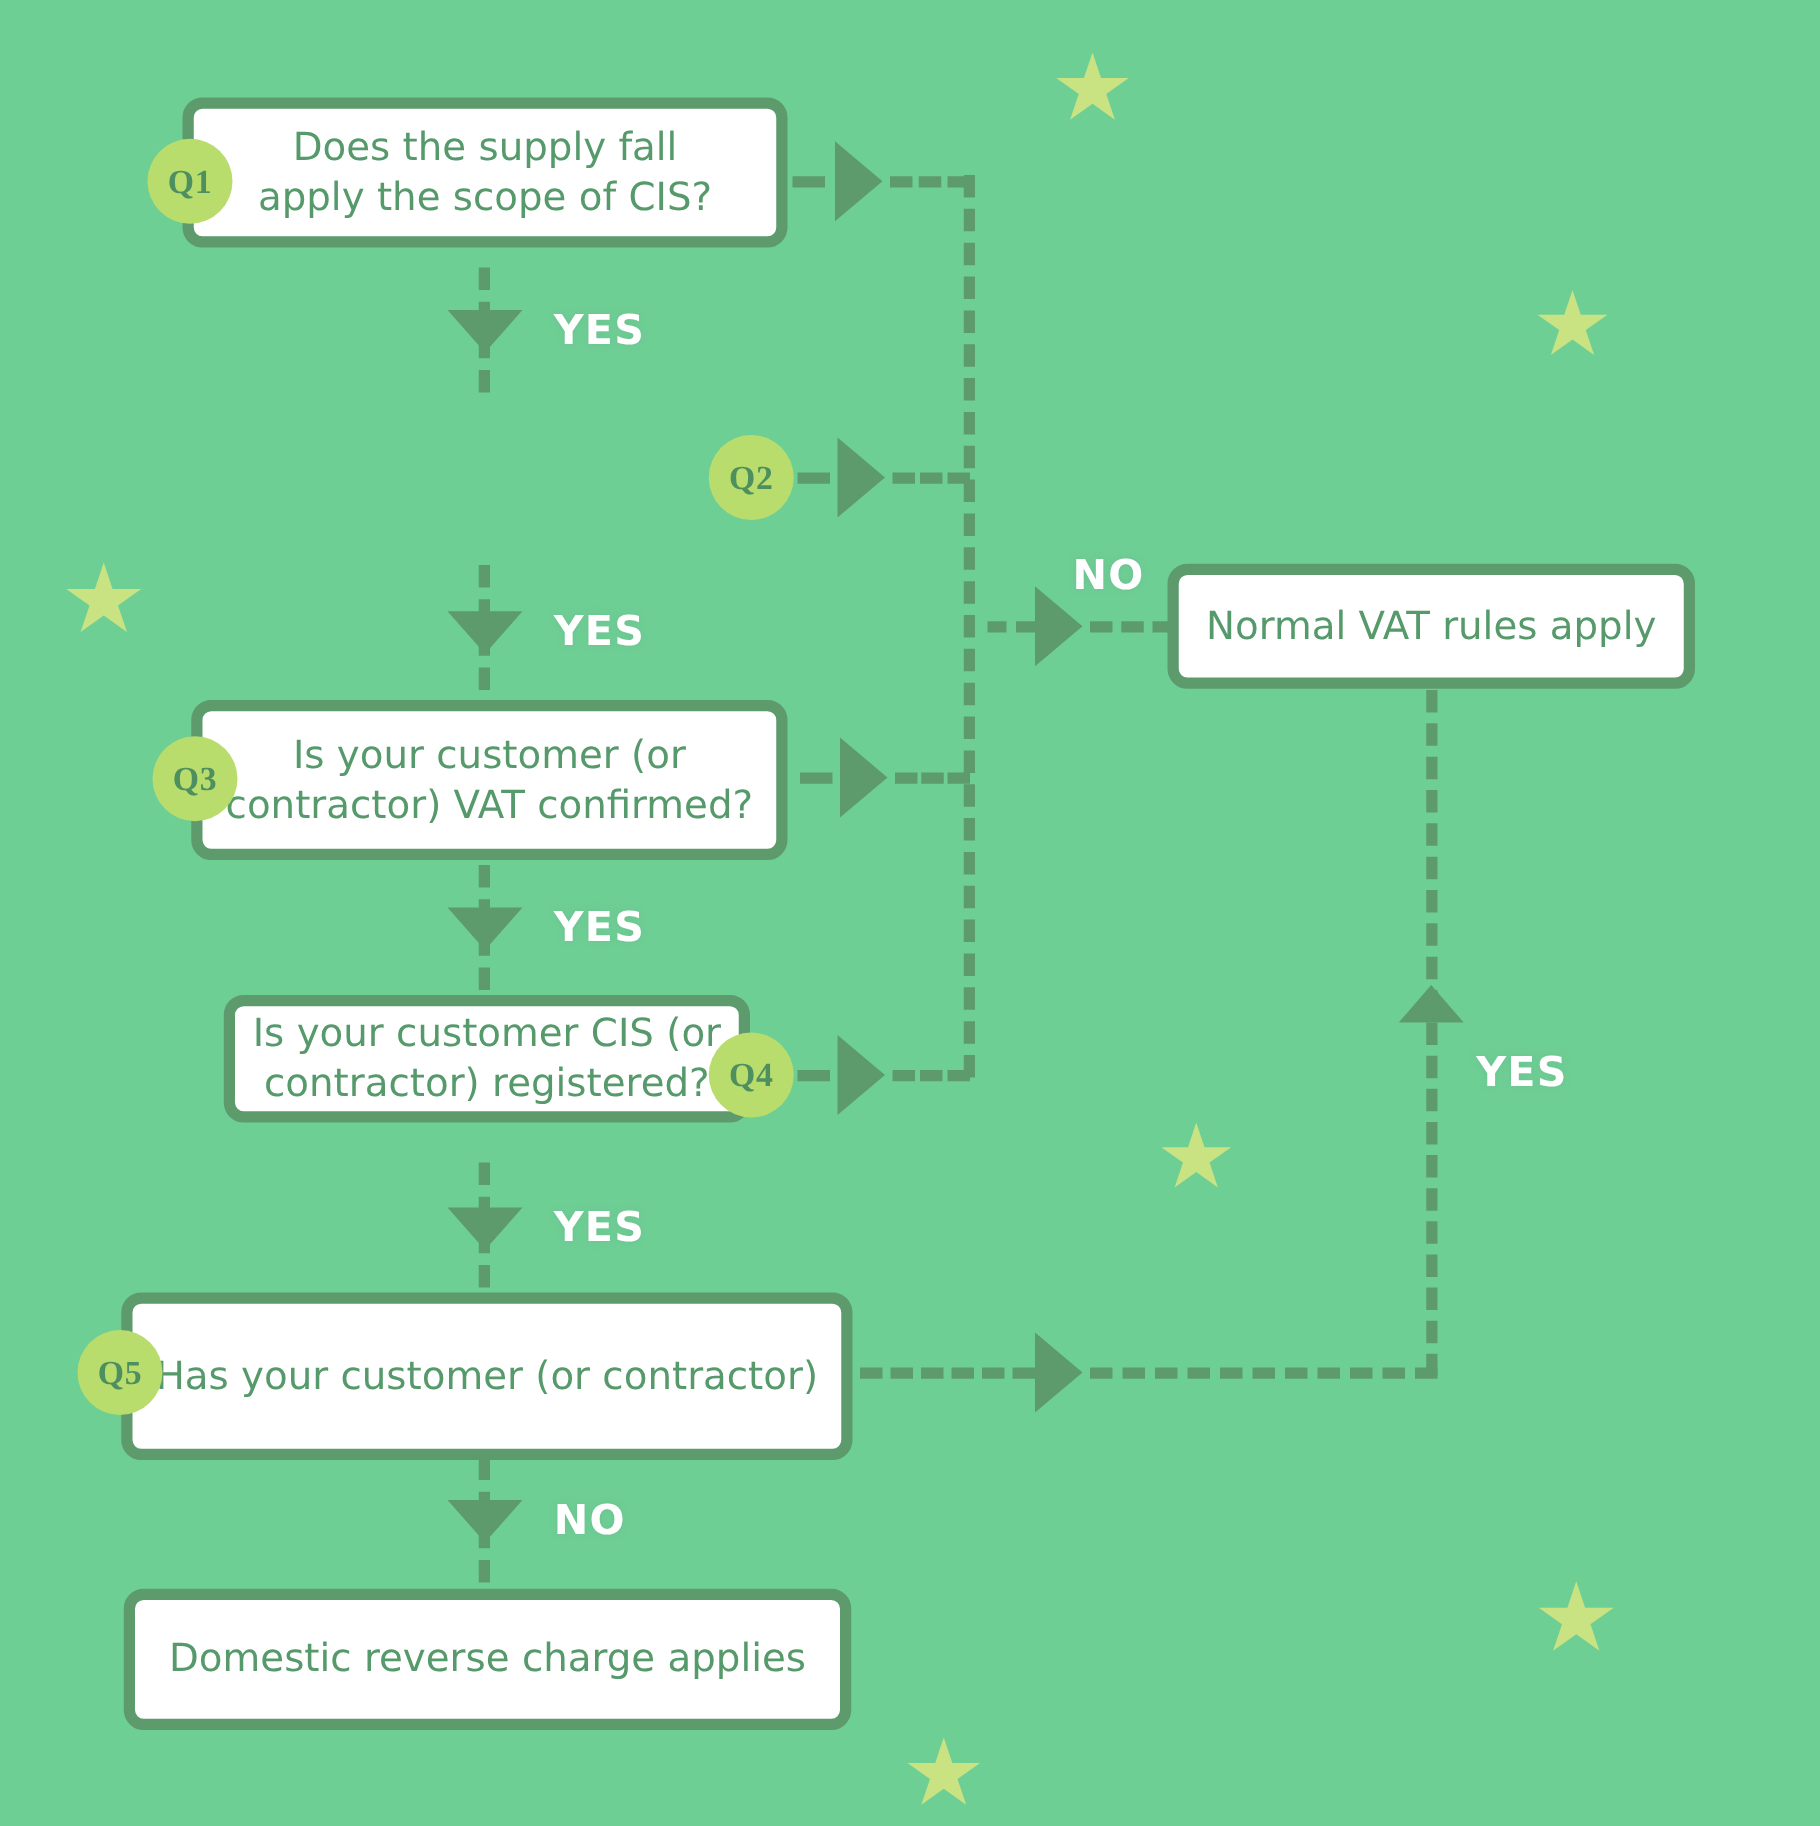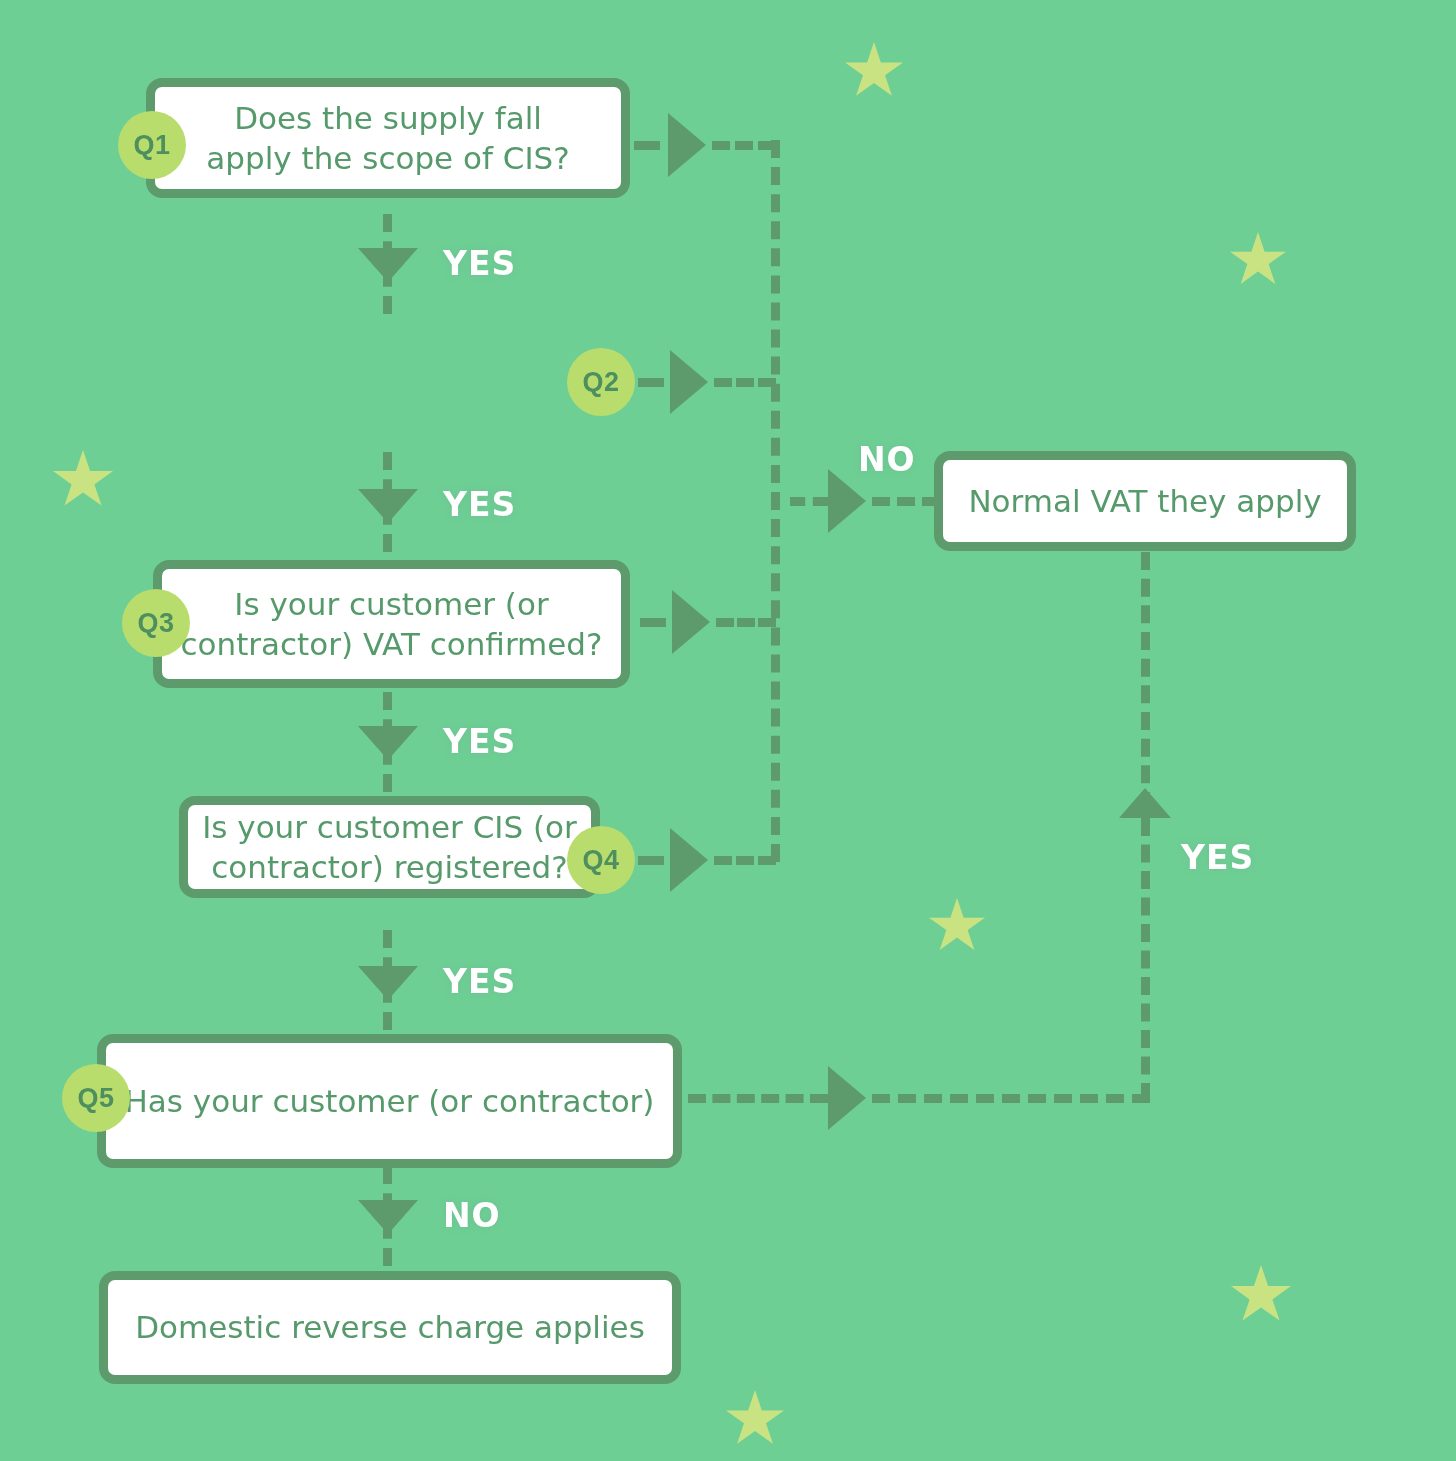--- a/index.html
+++ b/index.html
@@ -39,21 +39,21 @@
   .box span{display:block;}
 
   
   .qbadge{
     position:absolute;
     width:68px;height:68px;border-radius:50%;
     background:#b8dd6d;
     color:#4e8f5f;
     display:flex;align-items:center;justify-content:center;
     font-size:27px;font-weight:bold;
-    font-family:Liberation Sans, sans-serif;
+    font-family:Liberation Serif, serif;
     letter-spacing:.5px;
     z-index:5;
   }
 
   
   .vdash{
     position:absolute;width:0;
     border-left:9px dashed #5d9b6d;
   }
   .hdash{
@@ -135,21 +135,21 @@
   <div class="vdash" style="left:383px;top:452px;height:100px;"></div>
   <div class="arr-down" style="left:358px;top:489px;"></div>
   <div class="elabel" style="left:443px;top:485px;">YES</div>
 
   <div class="hdash" style="left:790px;top:497px;width:38px;"></div>
   <div class="arr-right" style="left:828px;top:469px;"></div>
   <div class="hdash" style="left:872px;top:497px;width:68px;"></div>
   <div class="elabel" style="left:858px;top:440px;">NO</div>
 
   <div class="box" style="left:934px;top:451px;width:422px;height:100px;">
-    <span>Normal VAT they apply</span>
+    <span>Normal VAT rules apply</span>
   </div>
 
   <div class="vdash" style="left:1141px;top:552px;height:258px;"></div>
   <div class="arr-up" style="left:1119px;top:788px;"></div>
   <div class="vdash" style="left:1141px;top:818px;height:283px;"></div>
   <div class="elabel" style="left:1181px;top:838px;">YES</div>
 
   <div class="box" style="left:153px;top:560px;width:477px;height:128px;">
     <span>
       <span>Is your customer (or</span>

